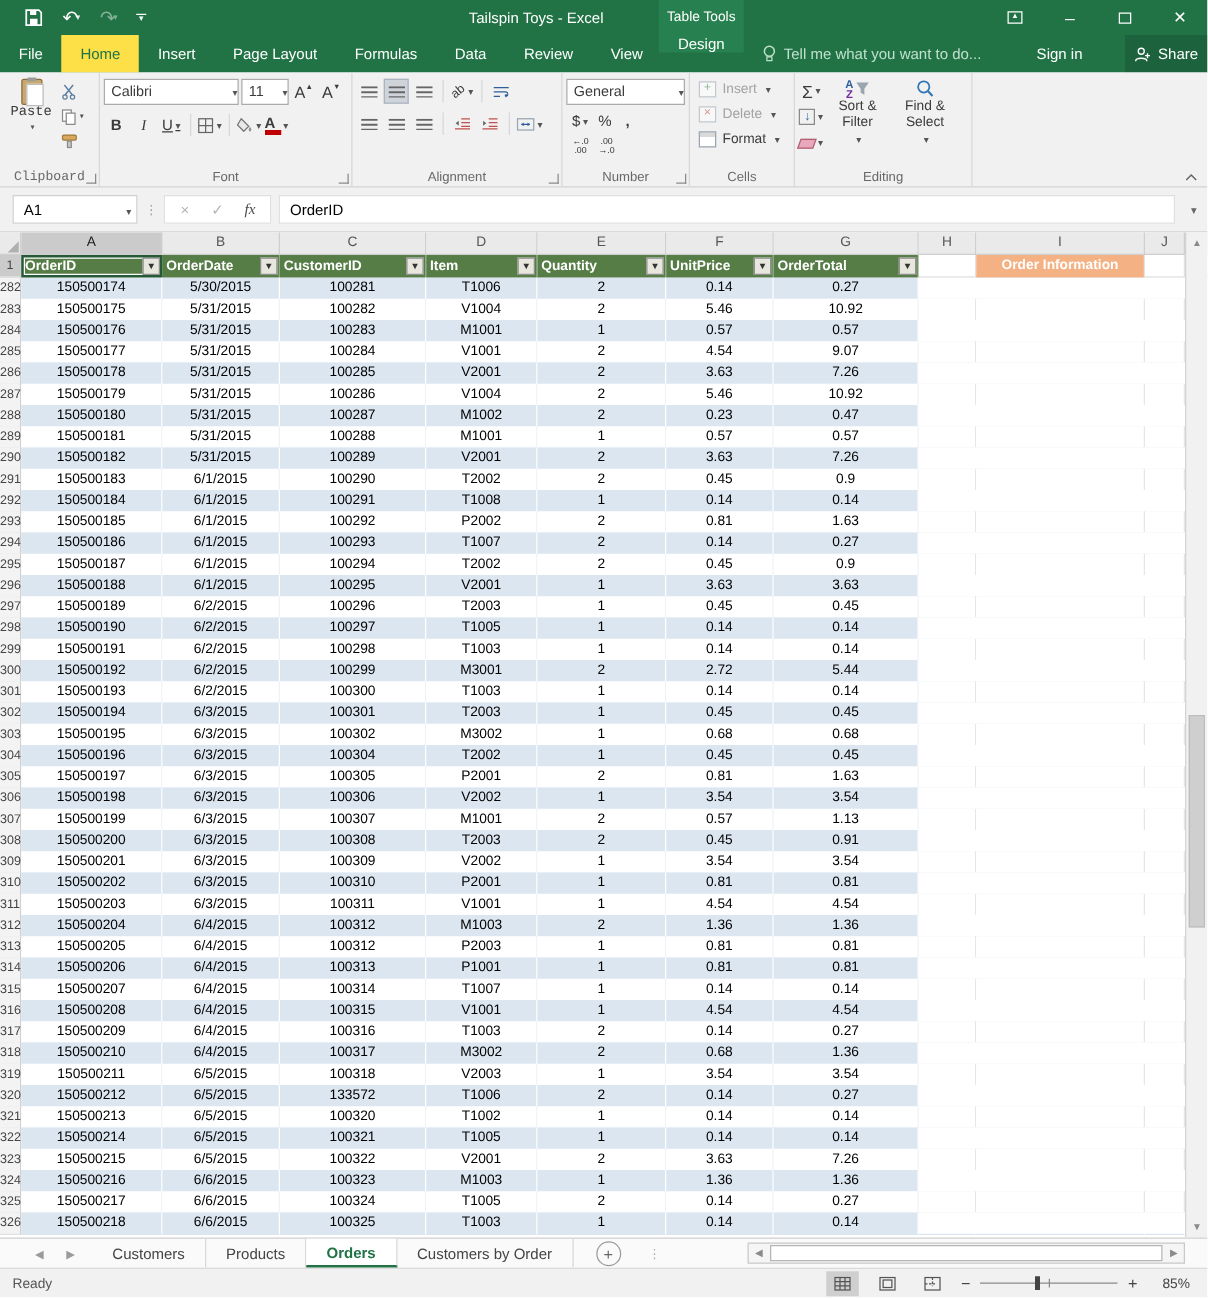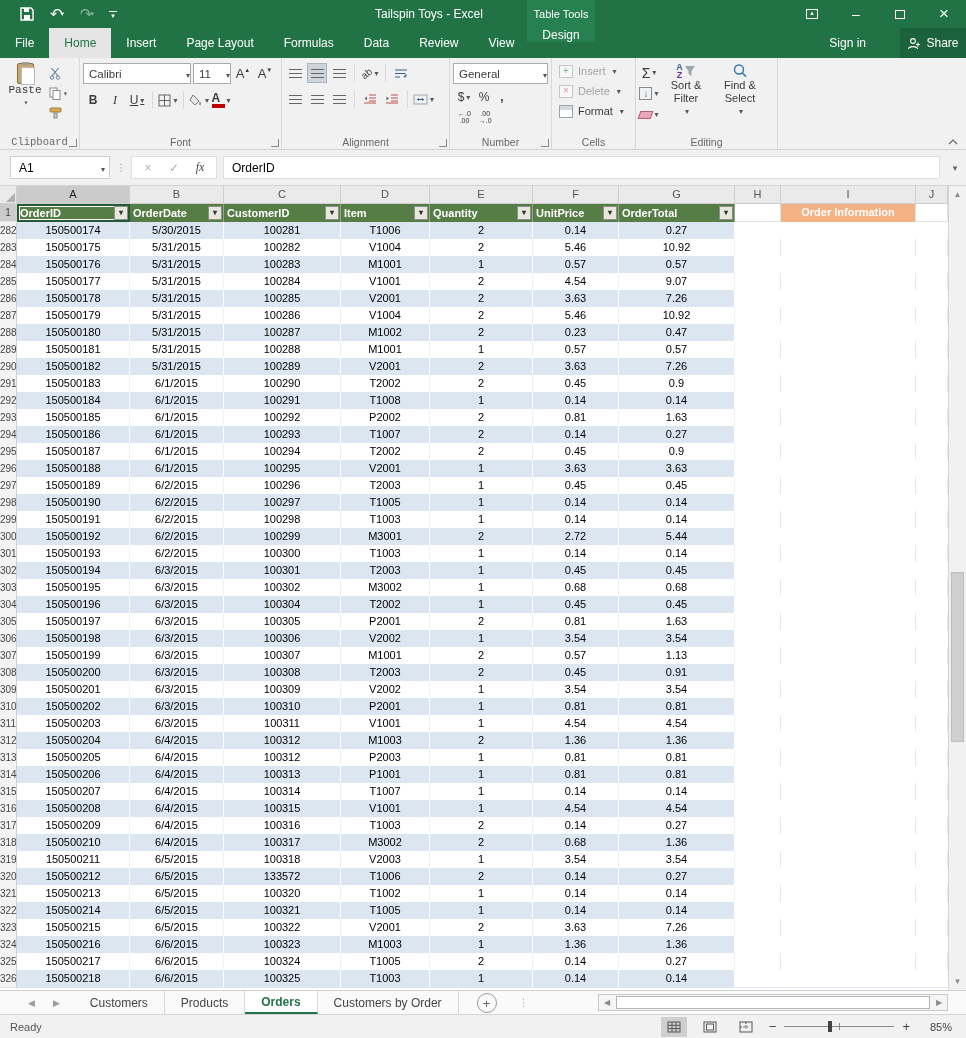--- a/index.html
+++ b/index.html
@@ -24,21 +24,21 @@
   .winctl { position:absolute; right:0; top:0; height:28px; display:flex; align-items:center; }
   .winbtn { width:44px; height:28px; display:flex; align-items:center; justify-content:center; color:#fff; font-size:14px; }
   .maxbox { width:10px; height:9px; border:1px solid #fff; display:inline-block; }
   .rdo-box { width:12px; height:10px; border:1px solid #fff; position:relative; display:inline-block; }
   .rdo-box:after { content:"▲"; position:absolute; font-size:6px; left:2px; top:0px; color:#fff; }
 
   
   .tabrow { height:30px; background:var(--excel-green,#217346); display:flex; align-items:stretch;
     color:#fff; font-size:12px; flex:0 0 30px; position:relative; }
   .rtab { padding:0 15px; display:flex; align-items:center; cursor:default; }
-  .rtab.active { background:#e5e5e5; color:var(--excel-green,#217346); }
+  .rtab.active { background:#fde047; color:var(--excel-green,#217346); }
   .rtab.design { position:absolute; left:527px; width:68px; justify-content:center; background:#27804f; }
   .tellme { position:absolute; left:610px; display:flex; align-items:center; gap:6px; height:30px;
     color:#bfe0cd; font-size:12px; }
   .signin { position:absolute; right:100px; height:30px; display:flex; align-items:center; font-size:12px; }
   .share { position:absolute; right:0; width:66px; height:30px; background:rgba(0,0,0,.14);
     display:flex; align-items:center; justify-content:center; gap:5px; font-size:12px; }
 
   
   .ribbon { height:92px; background:#f1f1f1; border-bottom:1px solid #d2d2d2; display:flex;
     flex:0 0 92px; font-size:11px; color:#3b3b3b; position:relative; }
@@ -231,20 +231,27 @@
   <div class="tabrow">
     <div class="rtab">File</div>
     <div class="rtab active">Home</div>
     <div class="rtab">Insert</div>
     <div class="rtab">Page Layout</div>
     <div class="rtab">Formulas</div>
     <div class="rtab">Data</div>
     <div class="rtab">Review</div>
     <div class="rtab">View</div>
     <div class="rtab design">Design</div>
+    <div class="tellme">
+      <svg class="ic" width="11" height="14" viewBox="0 0 11 14">
+          <circle cx="5.5" cy="5" r="4" fill="none" stroke="#bfe0cd" stroke-width="1.2"></circle>
+          <rect x="3.5" y="9.5" width="4" height="3" fill="none" stroke="#bfe0cd" stroke-width="1"></rect>
+        </svg>
+      <span>Tell me what you want to do...</span>
+    </div>
     <div class="signin">Sign in</div>
     <div class="share">
       <svg class="ic" width="14" height="13" viewBox="0 0 14 13">
           <circle cx="6" cy="4" r="2.4" fill="none" stroke="#fff" stroke-width="1.1"></circle>
           <path d="M1.5 12 C1.5 8.8 10.5 8.8 10.5 12" fill="none" stroke="#fff" stroke-width="1.1"></path>
           <path d="M11 5.5v4 M9 7.5h4" stroke="#fff" stroke-width="1.1"></path>
         </svg>
       <span>Share</span>
     </div>
   </div>

